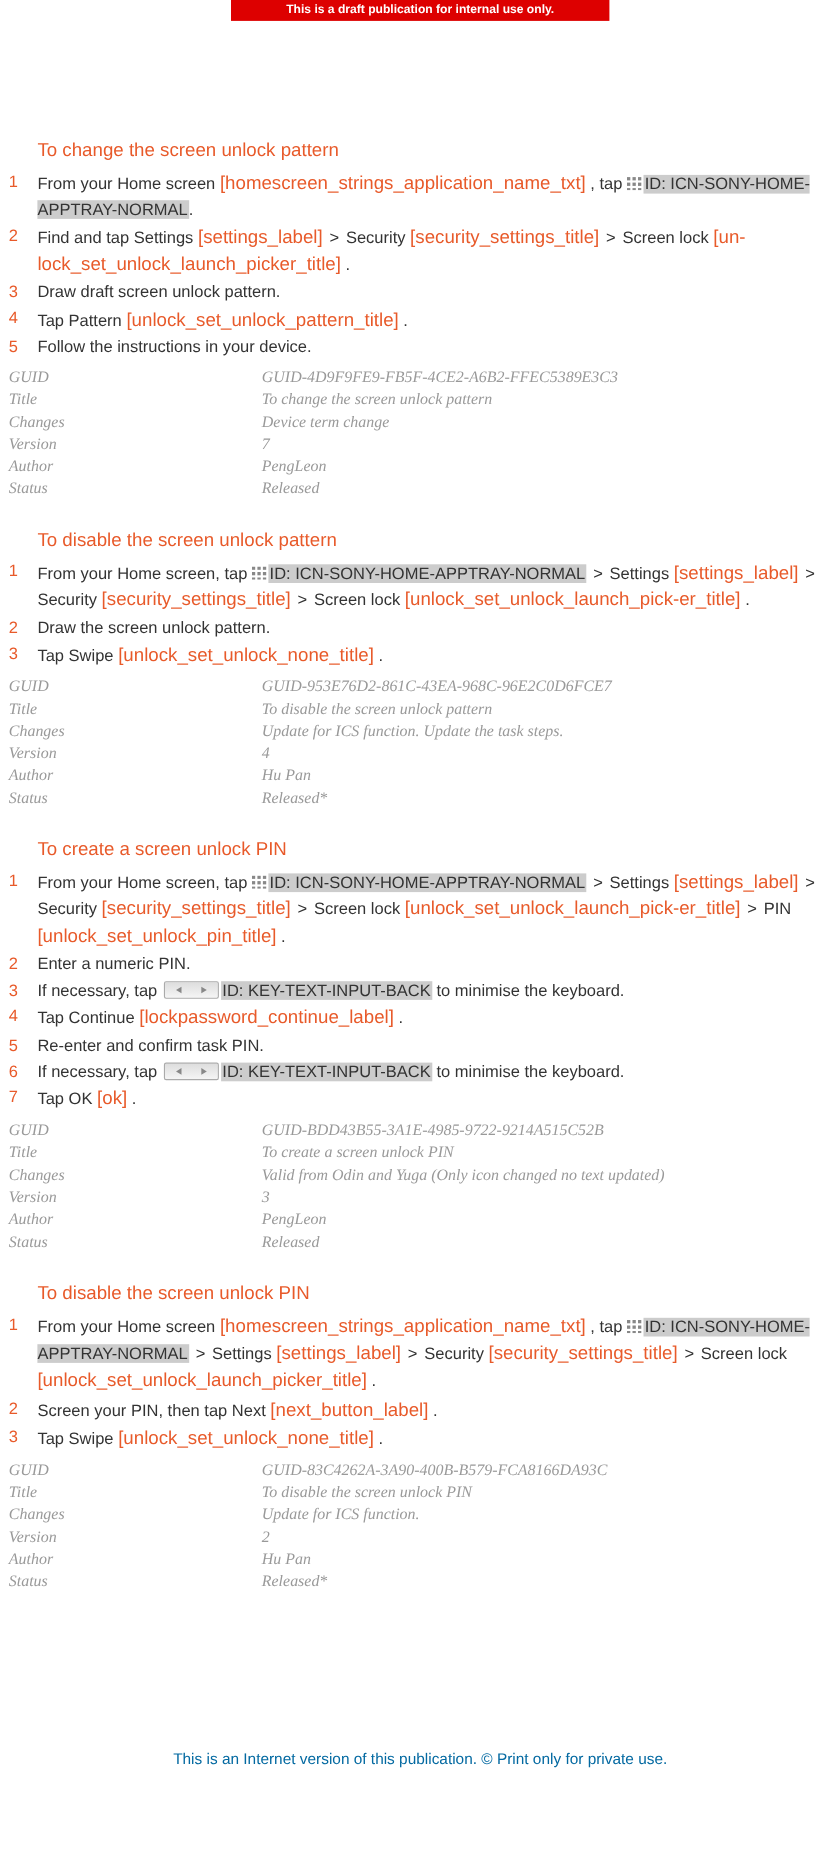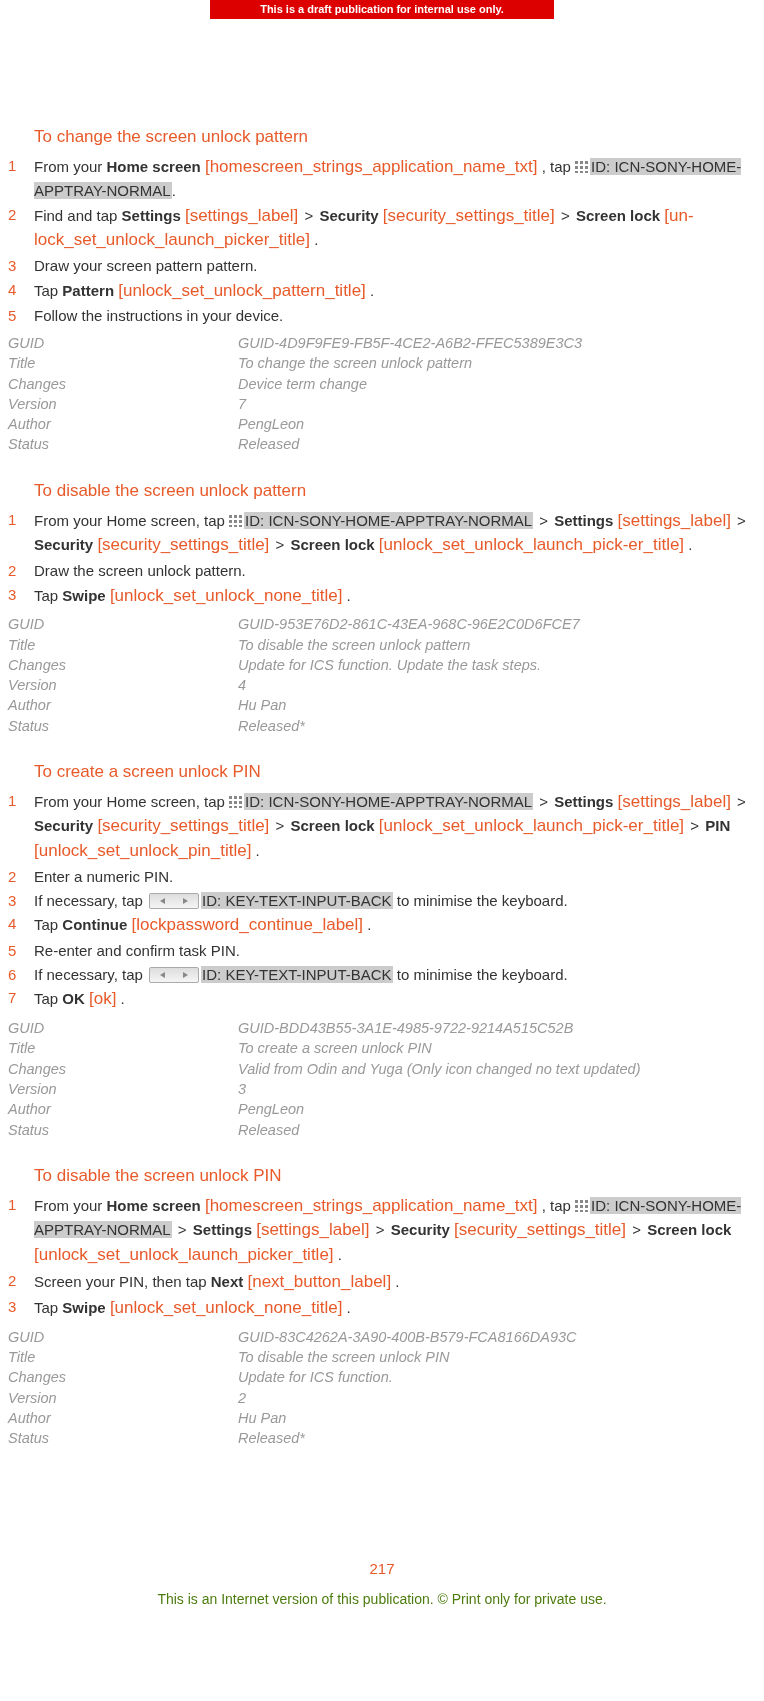--- a/index.html
+++ b/index.html
@@ -57,31 +57,32 @@
     font-weight: normal;
     width: 18px;
   }
   .metatable {
     width: 100%;
     border-collapse: collapse;
     font-style: italic;
     color: #999;
     font-size: 14.5px;
     margin: 4px 0 6px 0;
+    font-family: Liberation Serif, serif;
   }
   .metatable td { padding: 0 0; vertical-align: top; }
   .metatable td.k { width: 230px; }
   .gap { height: 10px; }
   .id-ref {
     font-size: 17px;
     color: #e85a2a;
     vertical-align: baseline;
   }
   .gt { padding: 0 2px; }
-  .bold { font-weight: bold; }
+  .bold { font-weight: normal; }
   .hl { background: #ccc; padding: 0 1px; }
   .icon-apptray {
     display: inline-block;
     width: 14px;
     height: 12px;
     vertical-align: -1px;
     margin-right: 1px;
   }
   .icon-apptray svg { width: 14px; height: 12px; }
   .keyimg {
@@ -106,21 +107,21 @@
   .keyimg::after  { right: 10px; top: 4px; border-left: 5px solid #888; }
   .page-num {
     color: #e85a2a;
     text-align: center;
     font-size: 15px;
     position: absolute;
     bottom: 52px;
     left: 0; right: 0;
   }
   .footer-note {
-    color: #4d7c0f;
+    color: #0369a1;
     text-align: center;
     font-size: 14px;
     position: absolute;
     bottom: 22px;
     left: 0; right: 0;
   }
 </style>
 </head>
 <body>
 
@@ -147,21 +148,21 @@
               <rect x="10" y="10" width="3" height="2"></rect>
             </g>
           </svg></span><span class="hl">ID: ICN-SONY-HOME-APPTRAY-NORMAL</span><span>.</span>
     </li>
     <li>
       <span>Find and tap </span><span class="bold">Settings</span>
       <span class="id-ref">[settings_label]</span><span class="gt"> &gt; </span><span class="bold">Security</span>
       <span class="id-ref">[security_settings_title]</span><span class="gt"> &gt; </span><span class="bold">Screen lock</span>
       <span class="id-ref">[un-lock_set_unlock_launch_picker_title]</span> <span>.</span>
     </li>
-    <li>Draw your screen pattern pattern.</li>
+    <li>Draw draft screen unlock pattern.</li>
     <li>
       <span>Tap </span><span class="bold">Pattern</span>
       <span class="id-ref">[unlock_set_unlock_pattern_title]</span> <span>.</span>
     </li>
     <li>Follow the instructions in your device.</li>
   </ol>
   <table class="metatable">
     <tbody>
         <tr>
           <td class="k">GUID</td>
@@ -371,15 +372,14 @@
           <td class="k">Author</td>
           <td>Hu Pan</td>
         </tr>
     <tr>
           <td class="k">Status</td>
           <td>Released*</td>
         </tr>
   </tbody>
     </table>
 
-  <div class="page-num">217</div>
   <div class="footer-note">This is an Internet version of this publication. © Print only for private use.</div>
 </div>
 
 </body></html>

